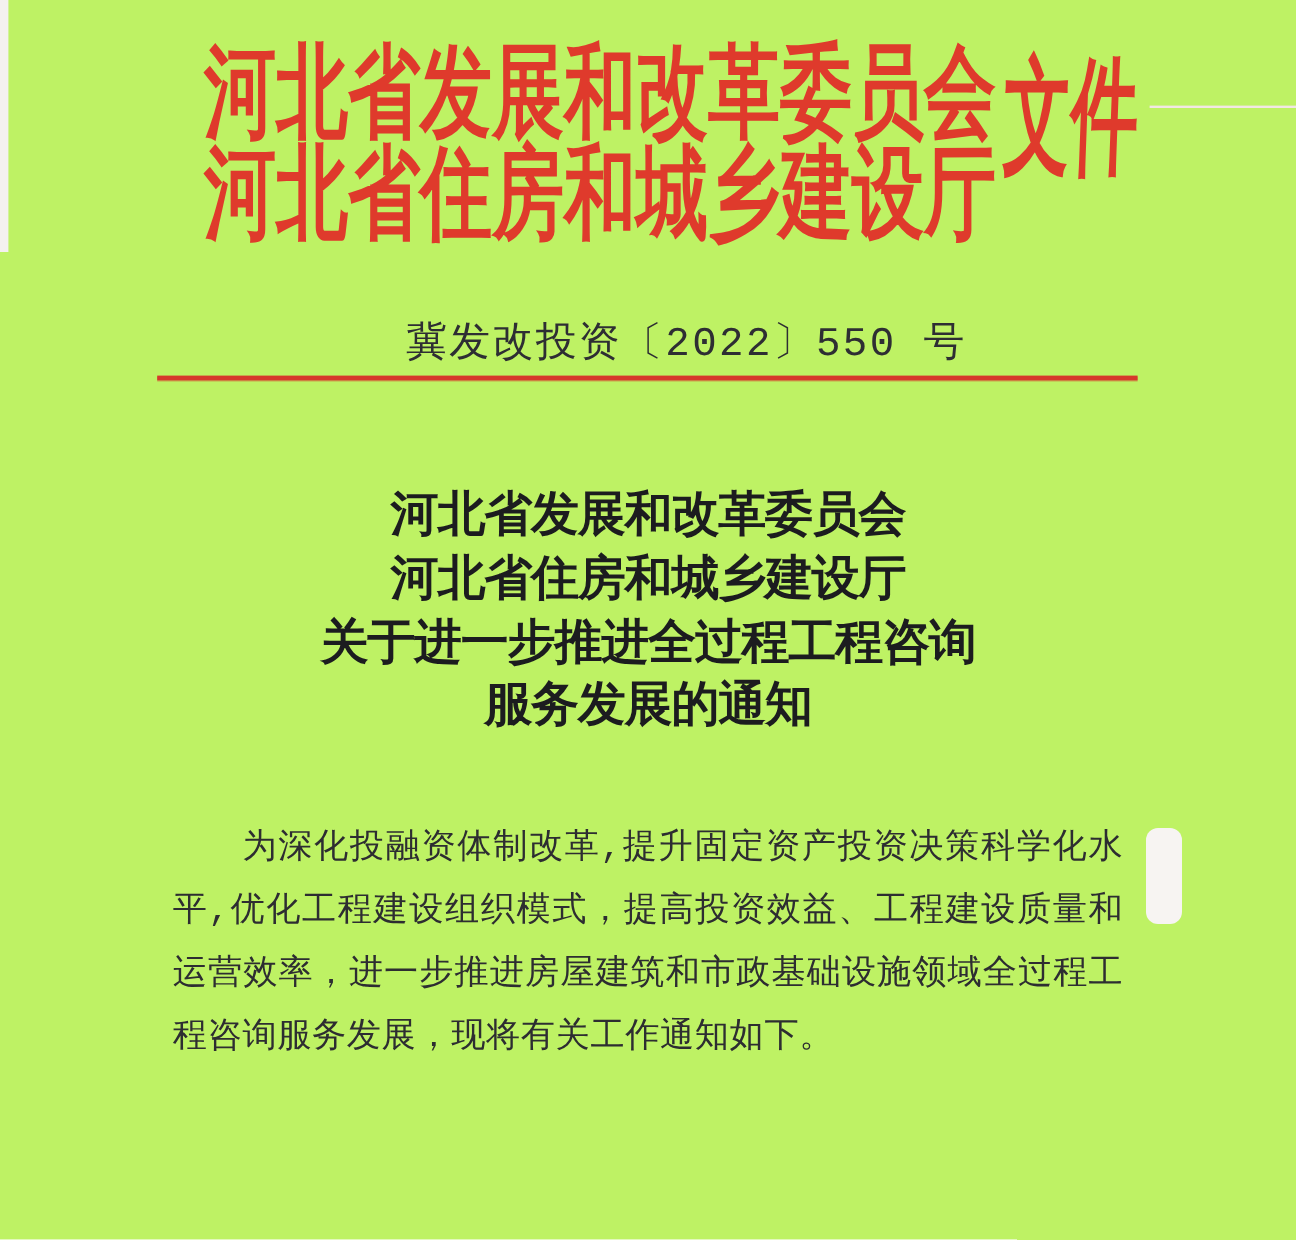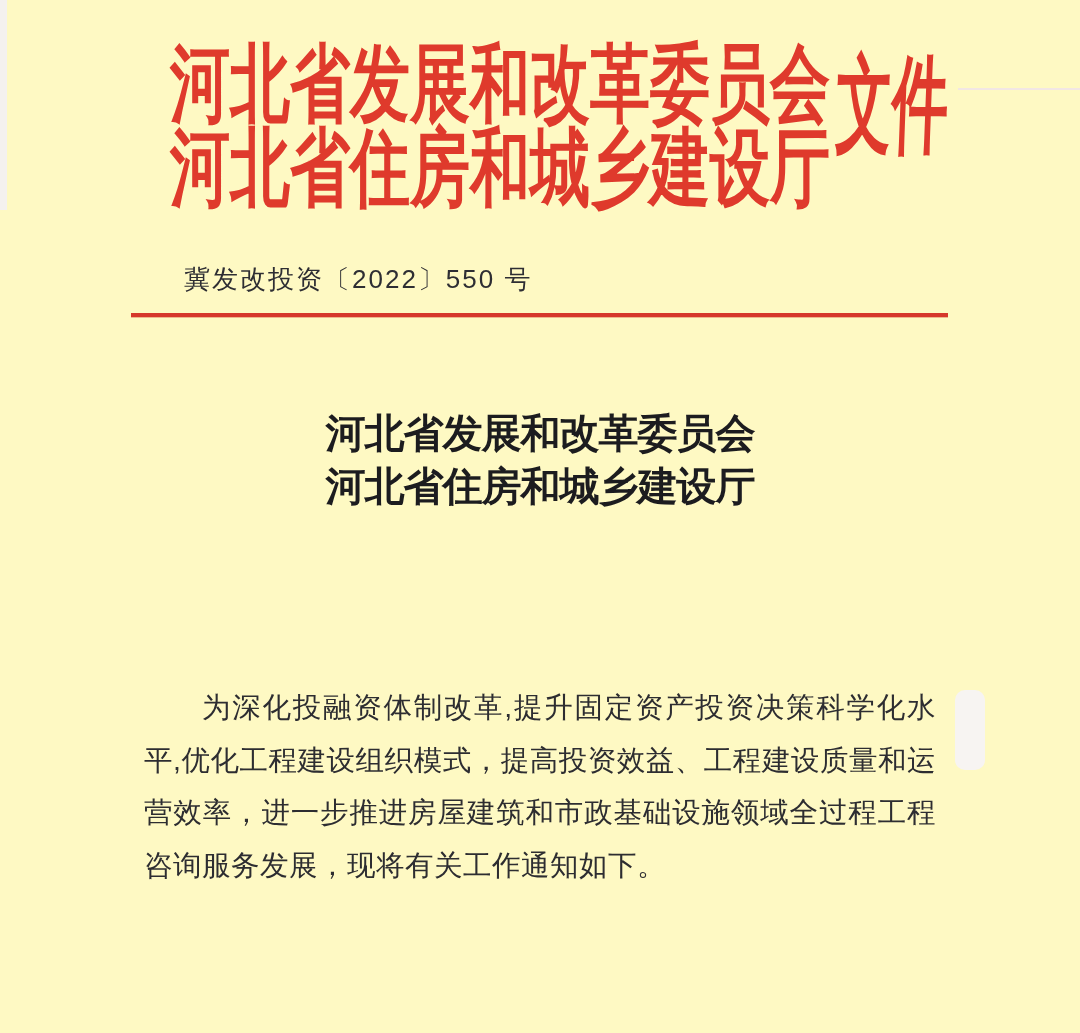--- a/index.html
+++ b/index.html
@@ -4,23 +4,23 @@
 <style>
   html, body {
     margin: 0;
     padding: 0;
     background: #ffffff;
   }
   .page {
     position: relative;
     width: 1080px;
     height: 1033px;
-    background: #fef9c3;
+    background: #bef264;
     overflow: hidden;
-    font-family: Liberation Sans, sans-serif;
+    font-family: Liberation Mono, monospace;
   }
 
   
   .agency-block {
     position: absolute;
     left: 160px;
     top: 0;
     width: 680px;
     text-align: center;
   }
@@ -52,21 +52,22 @@
     transform: scaleY(1.9) skewX(-4deg);
     transform-origin: 0 0;
   }
 
   
   .doc-number {
     position: absolute;
     left: 144px;
     width: 816px;
     top: 262px;
-    font-size: 26px;
+    text-align: center;
+    font-size: 34px;
     color: #2e2e33;
     letter-spacing: 2px;
     white-space: nowrap;
     text-indent: 40px;
   }
   .red-rule {
     position: absolute;
     left: 131px;
     top: 313px;
     width: 817px;
@@ -125,19 +126,21 @@
   </div>
   <div class="doc-type-label">文件</div>
 
   <div class="doc-number">冀发改投资〔2022〕550 号</div>
 
   <div class="red-rule"></div>
 
   <div class="doc-title">
     <div>河北省发展和改革委员会</div>
     <div>河北省住房和城乡建设厅</div>
+    <div>关于进一步推进全过程工程咨询</div>
+    <div>服务发展的通知</div>
   </div>
 
   <div class="body-text">
     <div class="paragraph">为深化投融资体制改革,提升固定资产投资决策科学化水平,优化工程建设组织模式，提高投资效益、工程建设质量和运营效率，进一步推进房屋建筑和市政基础设施领域全过程工程咨询服务发展，现将有关工作通知如下。</div>
   </div>
 
 </div>
 
 </body></html>

